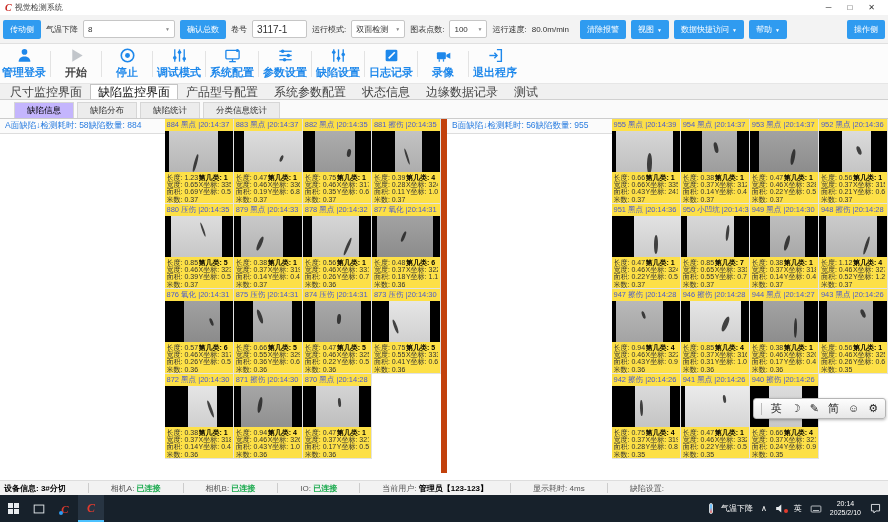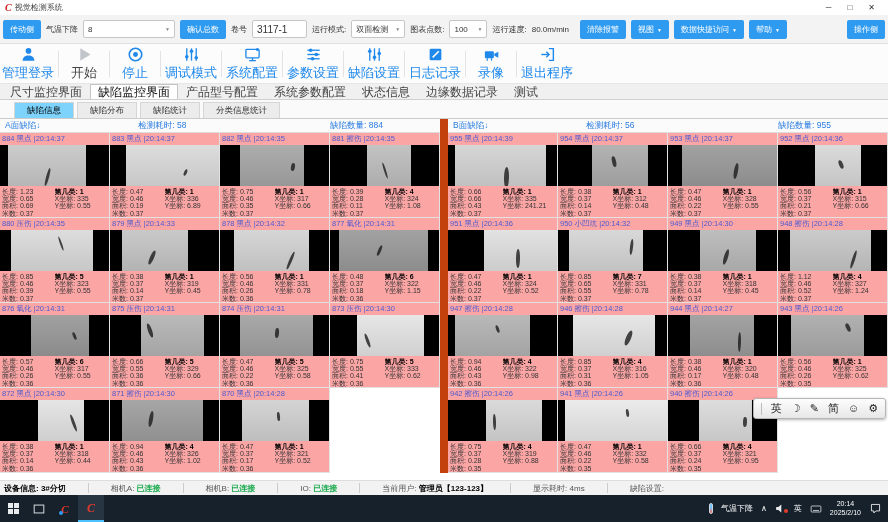--- a/index.html
+++ b/index.html
@@ -18,45 +18,45 @@
   .tlabel { color:#333; }
   .combo { background:#fff; border:1px solid #c6c6c6; border-radius:2px; height:18px; display:flex; align-items:center; padding:0 4px; font-size:8px; color:#333; }
   .combo .caret { margin-left:auto; color:#888; font-size:5px; padding-left:5px; }
   .tb-input { border:1px solid #c6c6c6; border-radius:2px; height:18px; font-size:10px; padding:0 4px; width:55px; font-family:inherit; color:#333; }
   .bcaret { font-size:5px; padding-left:3px; }
 
   
   .toolbar2 { height:40px; background:#fcfcfc; border-bottom:1px solid #e6e6e6; display:flex; align-items:center; padding:0 2px; }
   .action { display:flex; flex-direction:column; align-items:center; justify-content:center; min-width:42px; gap:1px; cursor:default; }
   .action svg { width:17px; height:17px; display:block; }
-  .alabel { font-size:13px; color:#1e88eb; white-space:nowrap; }
+  .alabel { font-size:11px; color:#1e88eb; white-space:nowrap;font-weight:bold; }
   .action.start .alabel { color:#444; }
   .asep { width:1px; height:26px; background:#e3e3e3; margin:0 4px; }
 
   
   .maintabs { height:16px; background:#f0f0f0; display:flex; align-items:flex-end; padding-left:2px; border-bottom:1px solid #d0d0d0; }
   .mtab { font-size:12px; color:#444; padding:0 7px; border:1px solid transparent; border-bottom:none; height:15px; display:flex; align-items:center; }
   .mtab.active { background:#fff; border-color:#c4c4c4; color:#111; }
 
   
   .subtabs { height:18px; background:#fafafa; display:flex; align-items:flex-end; padding-left:14px; gap:3px; }
   .stab { font-size:8.5px; color:#333; background:#ececec; border:1px solid #d6d6d6; border-bottom:none; padding:0 12px; height:16px; display:flex; align-items:center; }
-  .stab.active { background:#7dd3fc; color:#000; }
+  .stab.active { background:#c4b5fd; color:#000; }
 
   
   .panels { display:flex; height:355px; border-top:1px solid #ccc; }
-  .panel { flex:1; display:flex; flex-direction:column; min-width:0; }
-  .panel + .panel { border-left:8px solid #c2410c; }
+  .panel { flex:1; display:flex; flex-direction:row; min-width:0; }
+  .panel + .panel { border-left:6px solid #c2410c; }
   .panel-header { height:15px; background:#fbfbfb; border-bottom:1px solid #ddd; display:flex; align-items:center; font-size:8.5px; padding:0 5px; }
   .ph-title { color:#2a7de0; flex:1.1; white-space:nowrap; }
   .ph-time  { color:#2a7de0; flex:1.3; white-space:nowrap; }
   .ph-count { color:#2a7de0; flex:1; text-align:center; padding-right:18px; white-space:nowrap; }
 
   .grid { flex:1; display:grid; grid-template-columns:repeat(4,1fr); grid-auto-rows:85px; }
-  .cell { border-right:1px solid #e2e2e2; border-bottom:1px solid #e2e2e2; display:flex; flex-direction:column; overflow:hidden; background:#fca5a5; }
+  .cell { border-right:1px solid #e2e2e2; border-bottom:1px solid #e2e2e2; display:flex; flex-direction:column; overflow:hidden; background:#fde047; }
   .cell-head { font-size:7.5px; color:#4a5ad0; padding:1px 2px 0 2px; white-space:nowrap; height:12px; overflow:hidden; }
   .cell-img { height:42px; position:relative; background:#000; overflow:hidden; }
   .gray { position:absolute; top:0; bottom:0; }
   .defect { position:absolute; background:#1b1b1b; opacity:.8; border-radius:50%; }
   .cell-meta { flex:1; display:flex; font-size:7px; color:#333; padding:2px 2px 0 2px; line-height:7.3px; }
   .mcol { flex:1; min-width:0; }
   .mcol div { white-space:nowrap; overflow:hidden; }
   .mb { font-weight:bold; color:#000; }
   .bottomgap { height:7px; background:#fff; }
 

